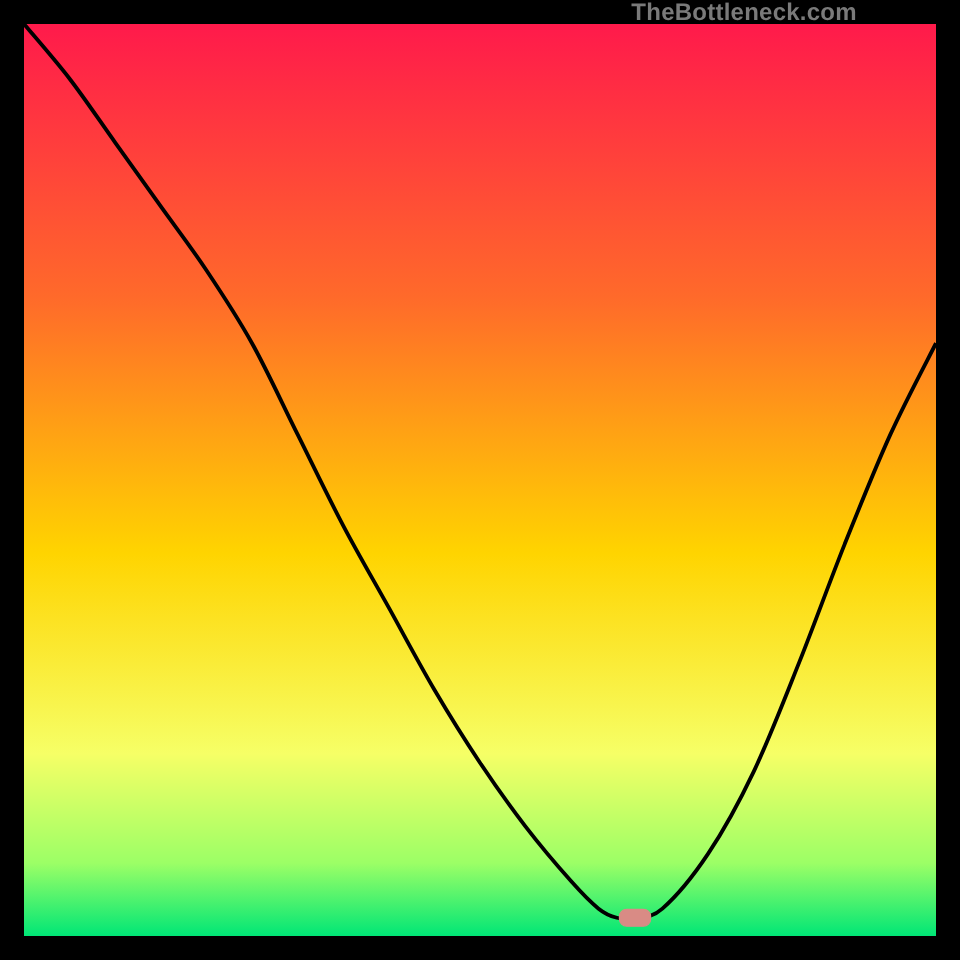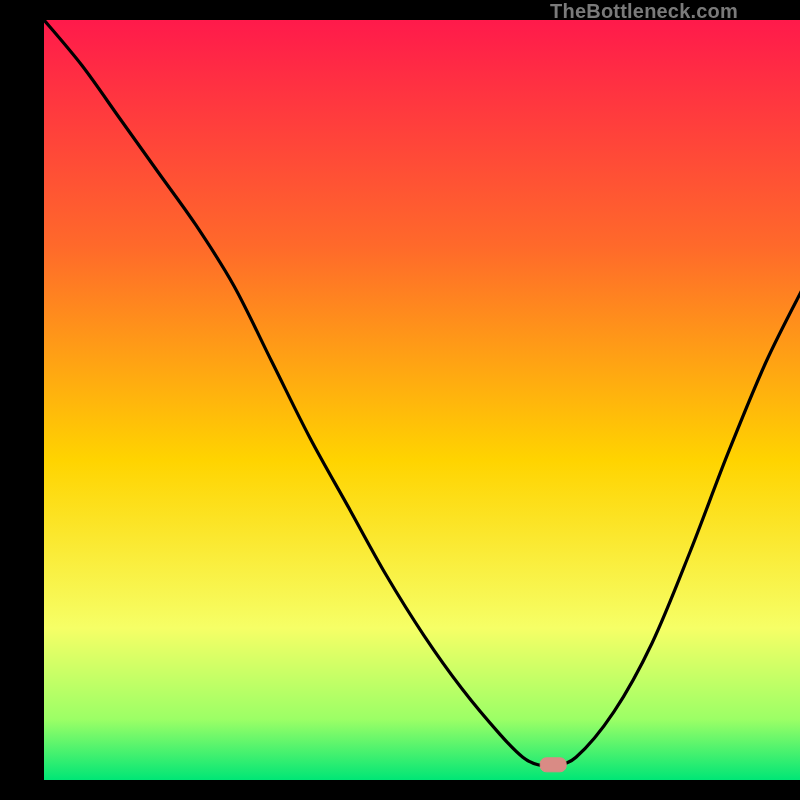--- a/index.html
+++ b/index.html
@@ -10,21 +10,20 @@
     background: #000;
     overflow: hidden;
   }
   .frame {
     position: absolute;
     left: 0;
     top: 0;
     width: 736px;
     height: 800px;
     background: #000;
-    margin-left: 24px;
   }
   .plot {
     position: absolute;
     left: 20px;
     top: 20px;
     width: 760px;
     height: 760px;
   }
   .watermark {
     position: absolute;

